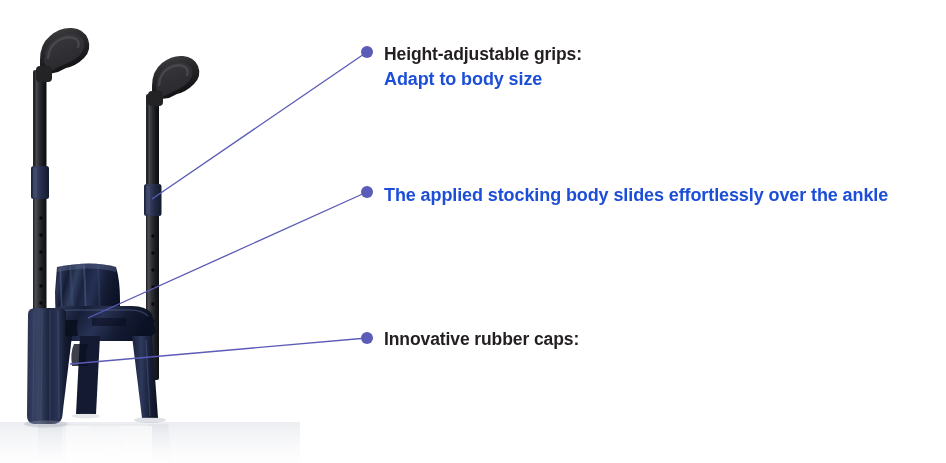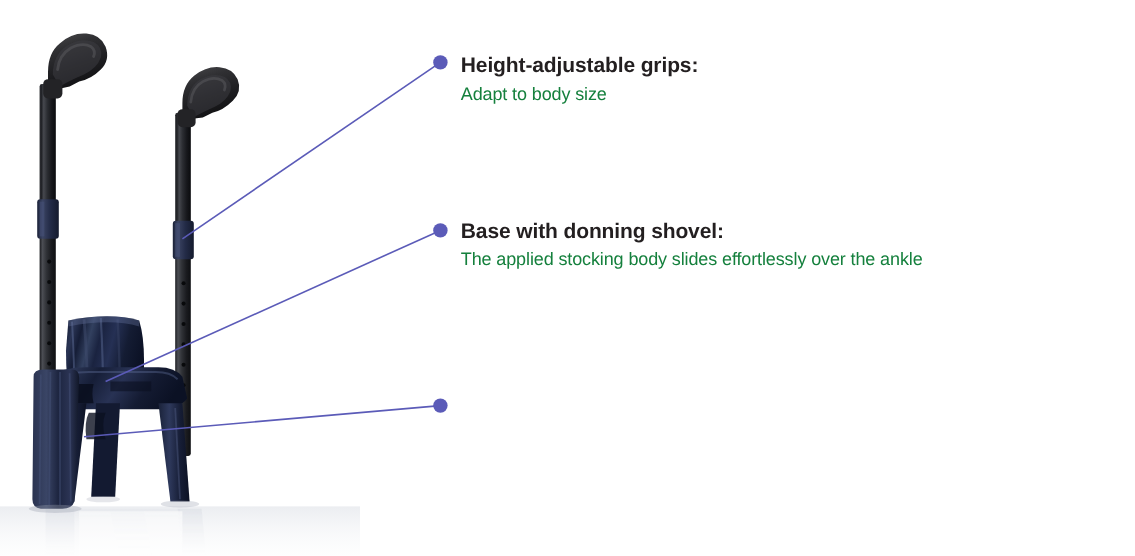--- a/index.html
+++ b/index.html
@@ -48,23 +48,23 @@
   }
   .callout-title {
     font-size: 17.5px;
     font-weight: bold;
     color: #231f20;
     letter-spacing: -0.1px;
     line-height: 22px;
     white-space: nowrap;
   }
   .callout-sub {
-    font-size: 15px;
-    font-weight: normal;
-    color: #15803d;
+    font-size: 18px;
+    font-weight: bold;
+    color: #1d4ed8;
     letter-spacing: -0.1px;
     line-height: 22px;
     white-space: nowrap;
     margin-top: 3px;
   }
   #callout-0 { top: 29px; }
   #callout-1 { top: 167px; }
   #callout-2 { top: 314px; }
 </style>
 </head>
@@ -258,20 +258,20 @@
       <circle cx="367" cy="324" r="6"></circle>
     </g>
   </svg>
 
   <div class="callout" id="callout-0">
     <div class="callout-title">Height-adjustable grips:</div>
     <div class="callout-sub">Adapt to body size</div>
   </div>
 
   <div class="callout" id="callout-1">
-    <div class="callout-title">Base with donning shovel:</div>
     <div class="callout-sub">The applied stocking body slides effortlessly over the ankle</div>
   </div>
 
   <div class="callout" id="callout-2">
+    <div class="callout-title">Innovative rubber caps:</div>
   </div>
 
 </div>
 
 </body></html>

